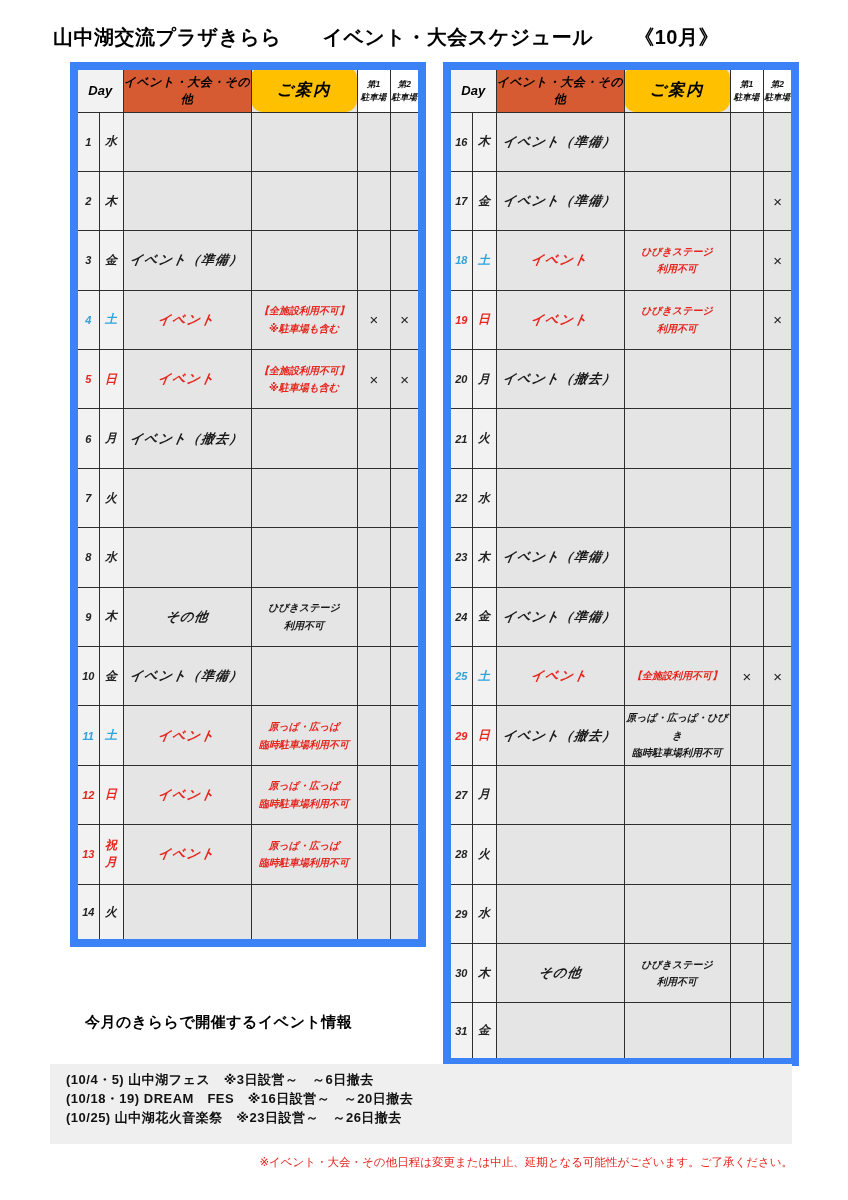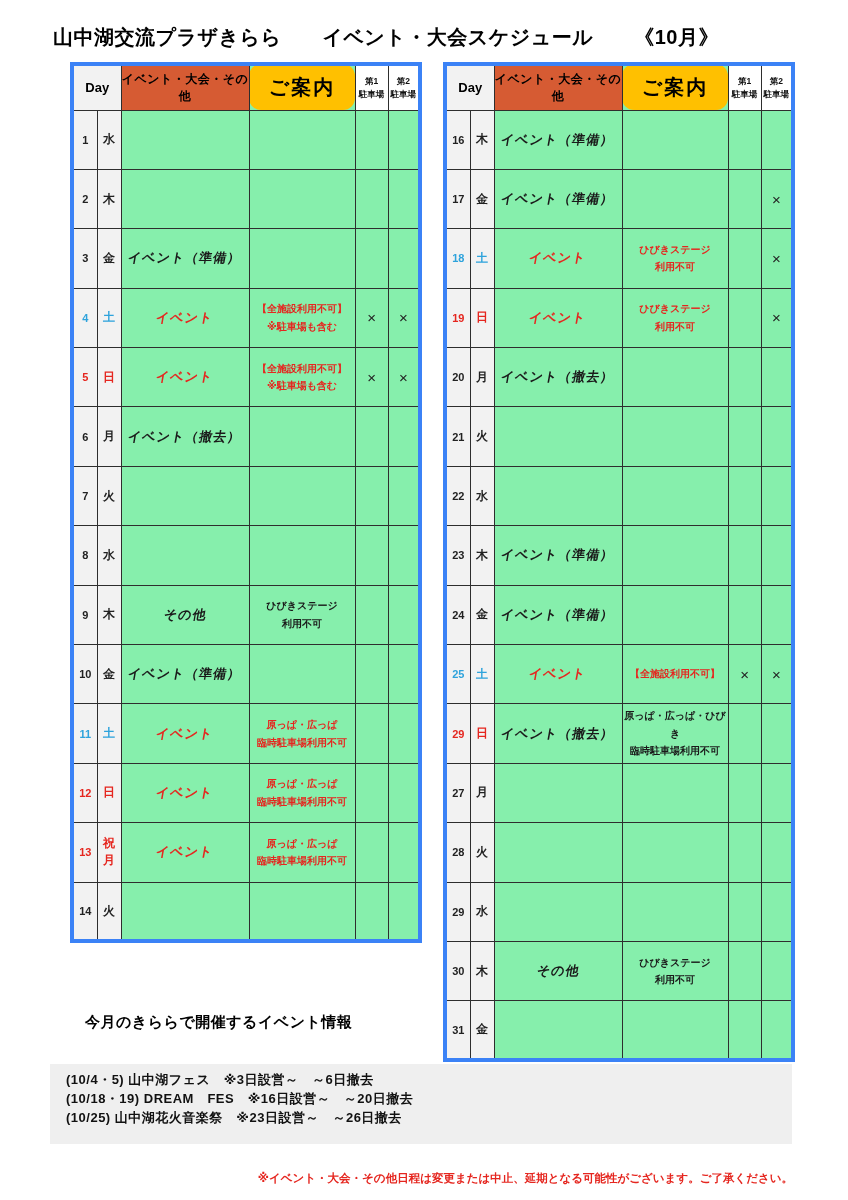--- a/index.html
+++ b/index.html
@@ -6,32 +6,32 @@
   body {
     width:848px; height:1200px; position:relative; background:#ffffff;
     font-family:"Liberation Sans","DejaVu Sans",sans-serif; color:#111;
   }
   .page-title {
     position:absolute; top:24px; left:0; width:772px; text-align:center;
     font-size:20px; font-weight:bold; color:#000; letter-spacing:0.5px;
   }
   table.sched {
     position:absolute; top:62px; border-collapse:collapse; table-layout:fixed;
-    width:348px; border:4px solid #3b82f6; background:#86efac;
+    width:348px; border:8px solid #3b82f6; background:#e5e5e5;font-style:italic;
   }
   #table-left  { left:70px; }
   #table-right { left:443px; }
   .sched th, .sched td {
     border:1px solid #2e2e2e; padding:0; text-align:center; vertical-align:middle; overflow:hidden;
   }
   .sched thead tr { height:46px; }
   .sched tbody tr { height:59.4px; }
   th.day-h   { background:#f2f2f2; font-size:13px; font-weight:bold; color:#000; }
   th.event-h { background:#d65b33; font-size:12px; font-weight:bold; color:#000; letter-spacing:0.5px; }
-  th.info-h  { background:#ffc000; font-size:20px; font-weight:bold; color:#000; letter-spacing:2px;border-radius:12px; }
+  th.info-h  { background:#ffc000; font-size:16px; font-weight:bold; color:#000; letter-spacing:2px;border-radius:12px; }
   th.park-h  { background:#ffffff; font-size:8.5px; font-weight:bold; line-height:1.55; }
   td.daynum, td.dow { background:#f2f2f2; font-weight:bold; color:#222; }
   td.daynum { font-size:11px; }
   td.dow    { font-size:12px; }
   td.event  { font-size:13px; font-weight:bold; color:#1a1a1a; letter-spacing:1px; }
   td.event .ev-inner { display:inline-block; transform:skewX(-10deg); }
   td.info   { font-size:10px; font-weight:bold; line-height:1.75; color:#1a1a1a; }
   td.park   { font-size:15px; color:#222; }
   .blue { color:#2ea3dc !important; }
   .red  { color:#e5261f !important; }
@@ -40,21 +40,21 @@
     letter-spacing:0.5px;
   }
   .events-box {
     position:absolute; left:50px; top:1064px; width:742px; height:80px;
     background:#efefef; box-sizing:border-box; padding:6px 0 0 16px;
   }
   .events-box .ev-line {
     font-size:13px; font-weight:bold; color:#111; line-height:19px; letter-spacing:0.5px;
   }
   .disclaimer {
-    position:absolute; top:1155px; right:55px; font-size:11.5px; font-weight:bold; color:#e5261f;margin-top:16px;
+    position:absolute; top:1155px; right:55px; font-size:11.5px; font-weight:normal; color:#e5261f;
   }
 </style>
 </head>
 <body>
 
 <div class="page-title">山中湖交流プラザきらら　　イベント・大会スケジュール　　《10月》</div>
 
 <table class="sched" id="table-left">
   <colgroup>
     <col style="width:25px">

